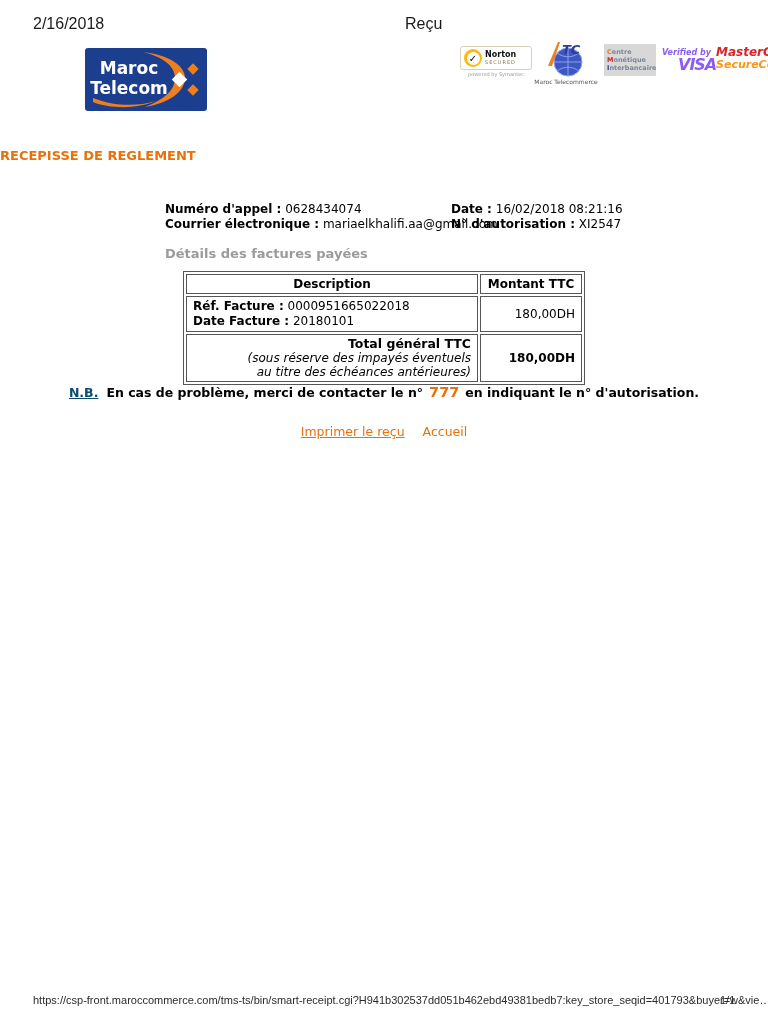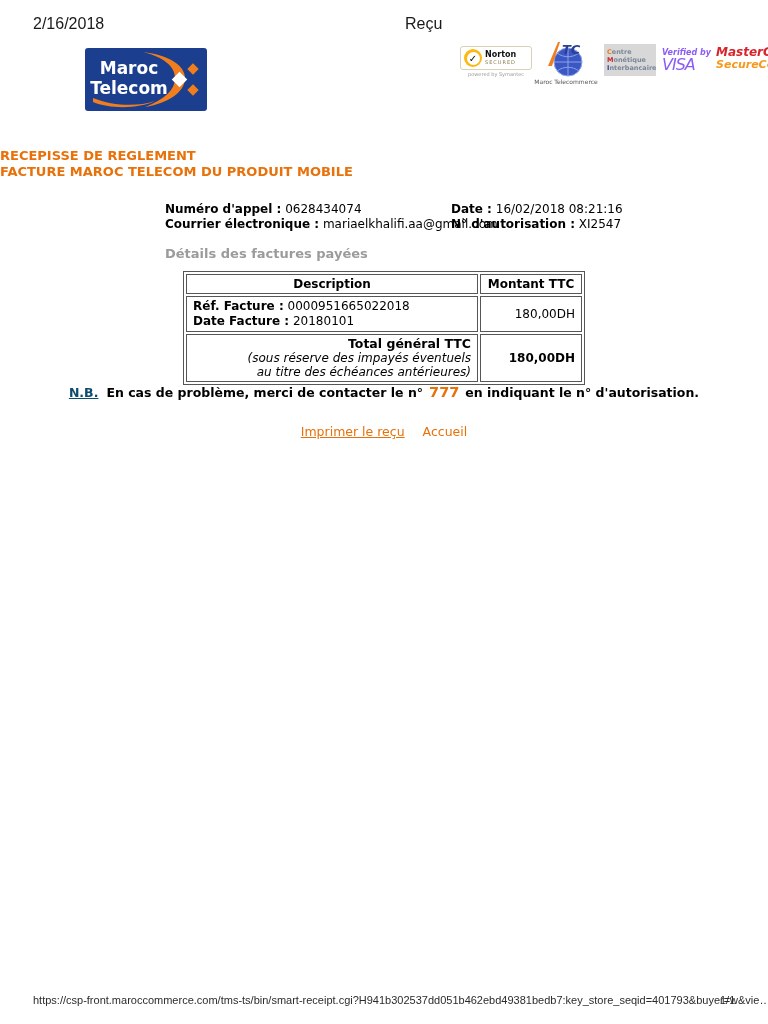--- a/index.html
+++ b/index.html
@@ -33,21 +33,21 @@
   .mtc { left:76px; top:0px; width:64px; text-align:center; }
   .mtc svg { display:block; margin:0 auto; }
   .mtc-label { font-size:6px; color:#555; margin-top:0px; white-space:nowrap; }
 
   .cmi { left:146px; top:4px; width:52px; background:#d8d8d8; padding:4px 3px; text-align:left; }
   .cmi div { font-size:6.5px; line-height:8px; color:#7b8697; font-weight:bold; white-space:nowrap; }
   .cmi .i1 { color:#e87f1e; } .cmi .i2 { color:#cc2229; } .cmi .i3 { color:#2b3f91; }
 
   .vbv { left:204px; top:8px; width:52px; text-align:left; color:#8b5cf6; }
   .vbv .l1 { font-size:8px; font-weight:bold; font-style:italic; line-height:9px; }
-  .vbv .l2 { font-size:16px; font-weight:normal; font-style:italic; letter-spacing:-1px; line-height:16px; }
+  .vbv .l2 { font-size:16px; font-weight:bold; font-style:italic; letter-spacing:-1px; line-height:16px;margin-left:16px; }
 
   .mcsc { left:258px; top:6px; width:80px; text-align:left; }
   .mcsc .l1 { font-size:12px; font-weight:bold; font-style:italic; color:#d9222a; line-height:13px; }
   .mcsc .l2 { font-size:11px; font-weight:bold; font-style:italic; color:#f7981d; line-height:12px; }
 
   
   .headings { position:absolute; left:0; top:148px; width:768px; text-align:left; }
   .headings div { font-size:13px; font-weight:bold; color:#e8710a; line-height:16px; }
 
   
@@ -144,21 +144,20 @@
 
   <div class="trust mcsc">
     <div class="l1">MasterCard.</div>
     <div class="l2">SecureCode.</div>
   </div>
 
 </div>
 
 <div class="headings">
   <div>RECEPISSE DE REGLEMENT</div>
-  <div>FACTURE MAROC TELECOM DU PRODUIT MOBILE</div>
 </div>
 
 <div class="details">
   <div class="det-left">
     <div>
       <span class="lbl">Numéro d'appel :</span>
       <span>0628434074</span>
     </div>
     <div>
       <span class="lbl">Courrier électronique :</span>

